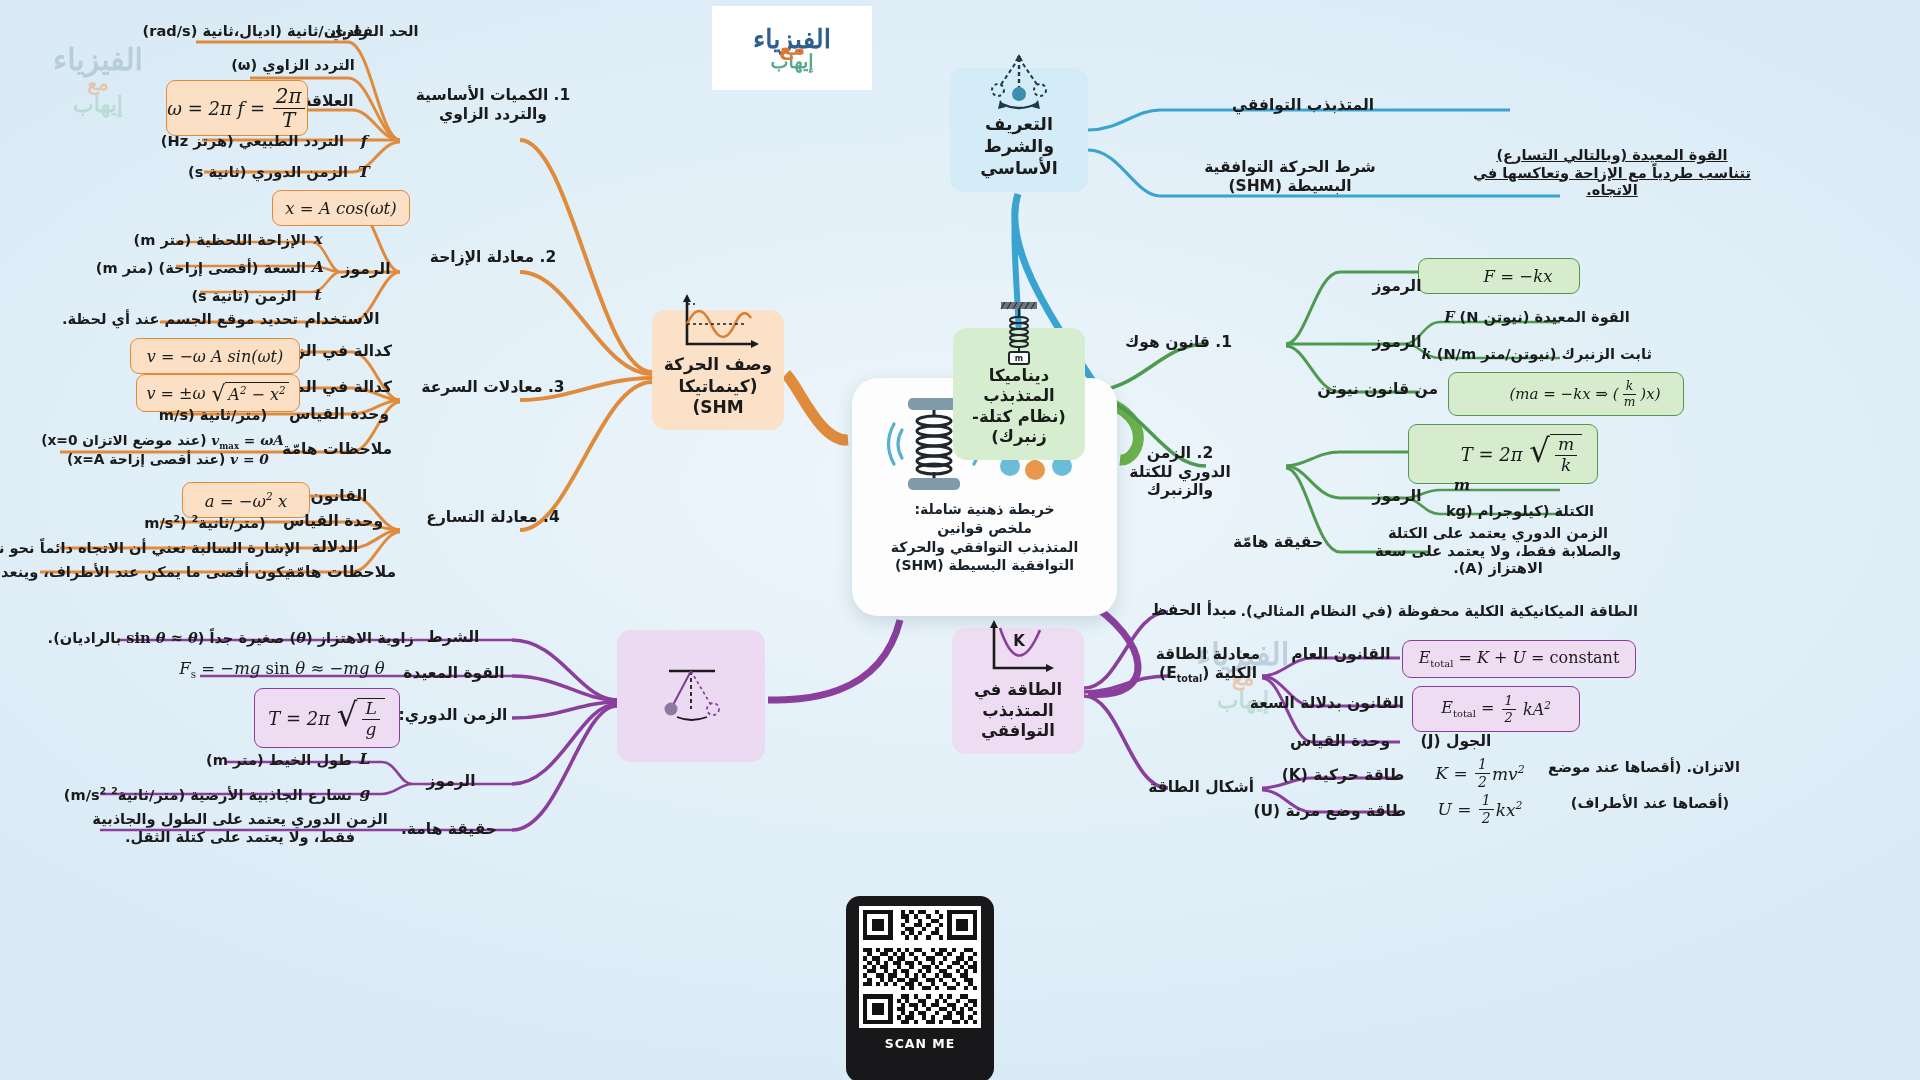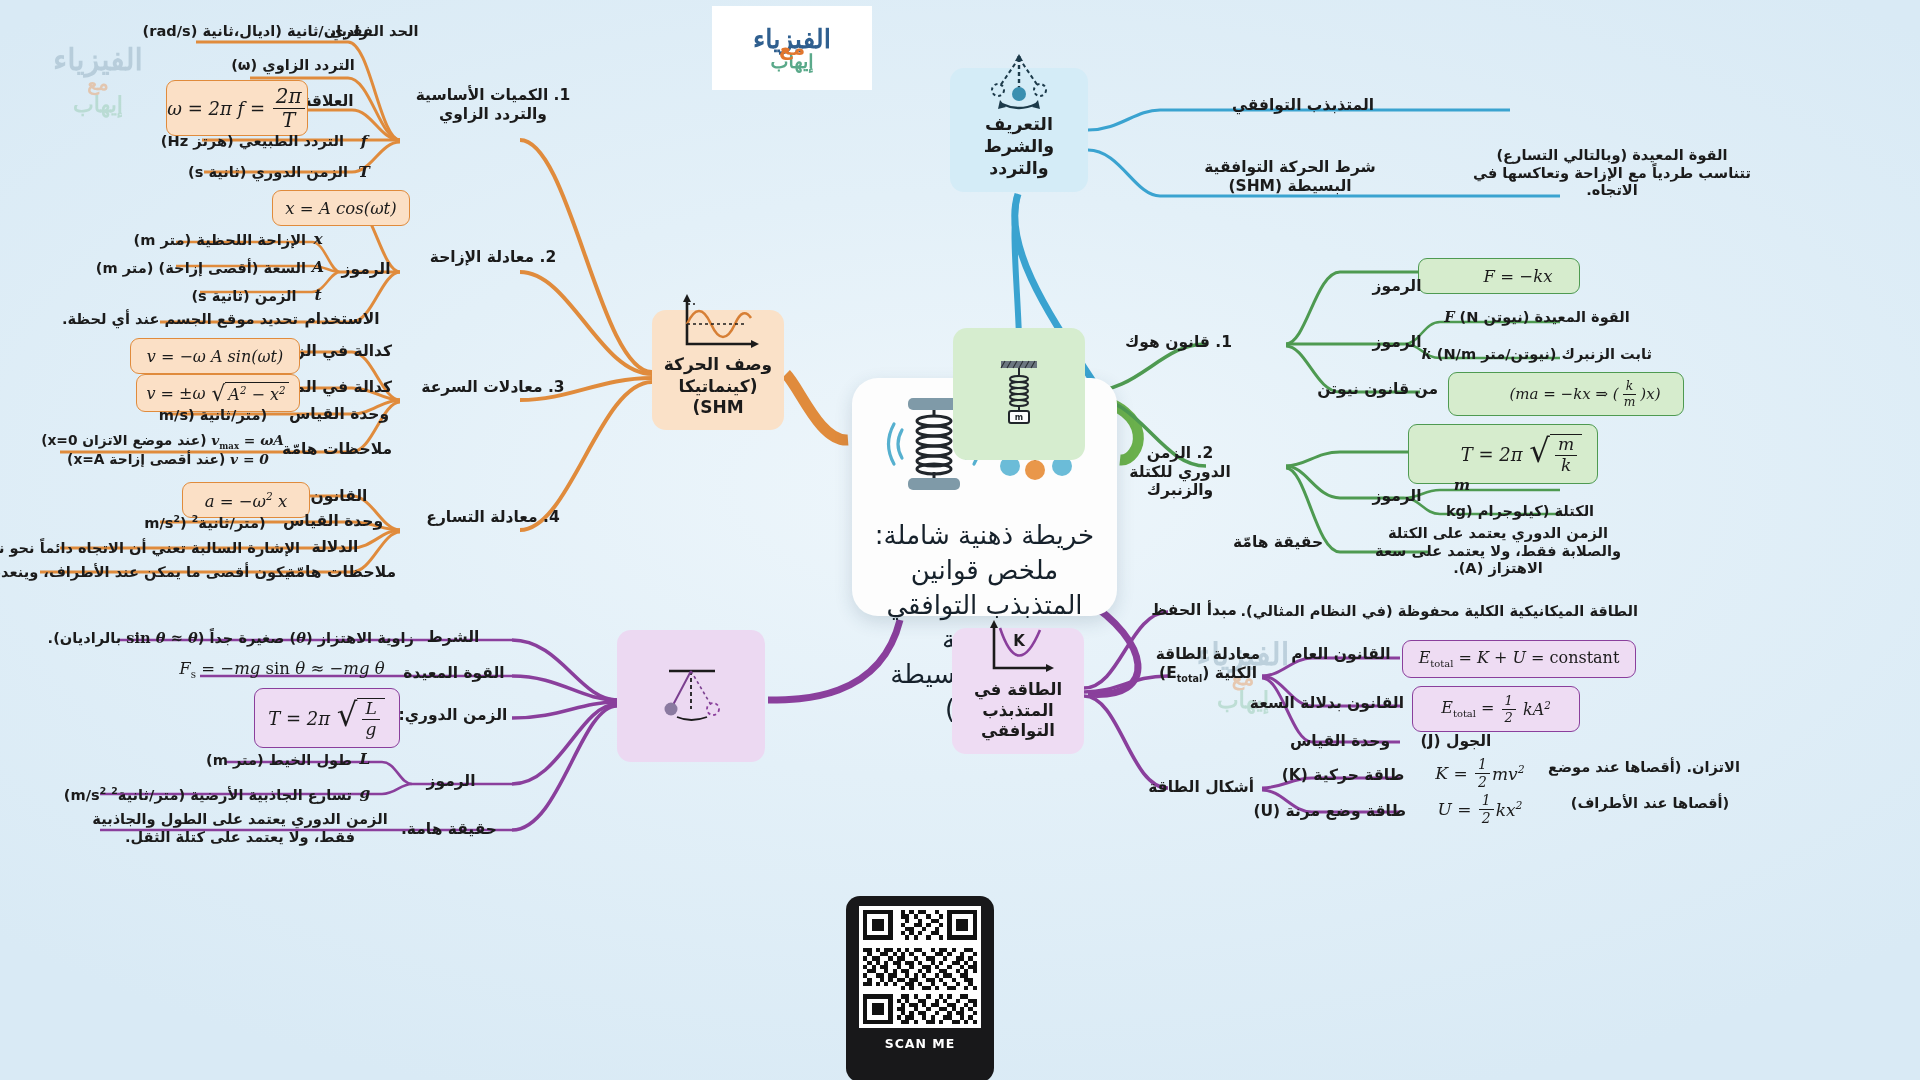--- a/index.html
+++ b/index.html
@@ -14,22 +14,22 @@
   .node{position:absolute;box-sizing:border-box;}
   
   #center-node{
     left:852px;top:378px;width:265px;height:238px;
     background:#fdfdfd;border-radius:26px;
     box-shadow:0 6px 18px rgba(40,70,95,.16);
     display:flex;flex-direction:column;align-items:center;justify-content:flex-start;
     padding-top:14px;
   }
   #center-node .ctitle{
-    font-size:26px;font-weight:normal;line-height:1.34;text-align:center;
-    padding:0 12px;margin-top:22px;color:#16212b;
+    font-size:14px;font-weight:bold;line-height:1.34;text-align:center;
+    padding:0 12px;margin-top:4px;color:#16212b;
   }
   .center-art{height:104px;width:210px;position:relative;}
   
   .hub{
     border-radius:14px;display:flex;flex-direction:column;
     align-items:center;justify-content:flex-end;text-align:center;
     font-weight:bold;line-height:1.25;padding:8px 10px 12px;
   }
   .hub .hub-label{font-size:17.5px;}
   .hub .hub-art{flex:1;display:flex;align-items:center;justify-content:center;width:100%;}
@@ -257,27 +257,27 @@
         <path d="M39,4 L39,6" stroke="#1c3a4a" stroke-width="3"></path>
         <polygon points="39,2 35,9 43,9" fill="#1c3a4a"></polygon>
         <circle cx="18" cy="38" r="6" fill="none" stroke="#1c3a4a" stroke-width="2" stroke-dasharray="3 3"></circle>
         <circle cx="60" cy="38" r="6" fill="none" stroke="#1c3a4a" stroke-width="2" stroke-dasharray="3 3"></circle>
         <circle cx="39" cy="42" r="7" fill="#3a8fb0"></circle>
         <path d="M22,52 Q39,60 56,52" stroke="#1c3a4a" stroke-width="2.4" fill="none"></path>
         <polygon points="20,48 26,55 18,57" fill="#1c3a4a"></polygon>
         <polygon points="58,48 52,55 60,57" fill="#1c3a4a"></polygon>
       </svg>
     </div>
-    <div class="hub-label">التعريف والشرط والتردد</div>
+    <div class="hub-label">التعريف والشرط الأساسي</div>
   </div>
 
   <div class="lbl s16 ta-c" style="left:1208px;top:96px;width:190px;">المتذبذب التوافقي</div>
 
   <div class="lbl s16 wrap ta-c" style="left:1182px;top:158px;width:216px;">شرط الحركة التوافقية البسيطة (SHM)</div>
-  <div class="lbl s15 wrap ta-c" style="left:1472px;top:146px;width:280px;">القوة المعيدة (وبالتالي التسارع) تتناسب طردياً مع الإزاحة وتعاكسها في الاتجاه.</div>
+  <div class="lbl s15 wrap ta-c" style="left:1472px;top:146px;width:280px;text-decoration:underline;">القوة المعيدة (وبالتالي التسارع) تتناسب طردياً مع الإزاحة وتعاكسها في الاتجاه.</div>
 
   <div class="node hub" id="hub-kinematics">
     <div class="hub-art">
       <svg width="86" height="60" viewBox="0 0 86 60">
         <path d="M12,4 L12,50 L80,50" stroke="#1b1b1b" stroke-width="2.6" fill="none"></path>
         <polygon points="12,0 8,8 16,8" fill="#1b1b1b"></polygon>
         <polygon points="84,50 76,46 76,54" fill="#1b1b1b"></polygon>
         <path d="M12,30 Q24,4 36,30 Q48,56 60,30 Q68,12 76,24" stroke="#d77f35" stroke-width="2.6" fill="none"></path>
         <path d="M12,30 L72,30" stroke="#1b1b1b" stroke-width="1.4" stroke-dasharray="3 3"></path>
         <path d="M12,10 L20,10" stroke="#1b1b1b" stroke-width="1.4" stroke-dasharray="3 3"></path>
@@ -367,20 +367,24 @@
           <ellipse cx="30" cy="20" rx="9" ry="3"></ellipse>
           <ellipse cx="30" cy="26" rx="9" ry="3"></ellipse>
           <ellipse cx="30" cy="32" rx="9" ry="3"></ellipse>
           <ellipse cx="30" cy="38" rx="9" ry="3"></ellipse>
           <ellipse cx="30" cy="44" rx="9" ry="3"></ellipse>
         </g>
         <path d="M30,47 L30,52" stroke="#21262b" stroke-width="2"></path>
         <rect x="20" y="52" width="20" height="12" rx="2" fill="#fdfdfd" stroke="#21262b" stroke-width="2"></rect>
         <text x="30" y="61" font-size="8" text-anchor="middle" fill="#21262b" font-family="DejaVu Sans">m</text>
       </svg>
+    </div>
+    <div class="hub-label">
+      <div style="font-size:16.5px;">ديناميكا المتذبذب</div>
+      <div style="font-size:16.5px;">(نظام كتلة-زنبرك)</div>
     </div>
   </div>
 
   <div class="lbl s16 ta-c" style="left:1126px;top:333px;width:106px;">1. قانون هوك</div>
   <div class="chip chip-green" style="left:1418px;top:258px;width:102px;height:28px;font-size:16.5px;">
     <span class="math">F&nbsp;=&nbsp;−kx</span>
   </div>
   <div class="lbl s16 ta-c" style="left:1366px;top:277px;width:62px;">الرموز</div>
   <div class="lbl s16 ta-c" style="left:1366px;top:333px;width:62px;">الرموز</div>
   <div class="lbl s15 ta-c" style="left:1434px;top:308px;width:206px;">

